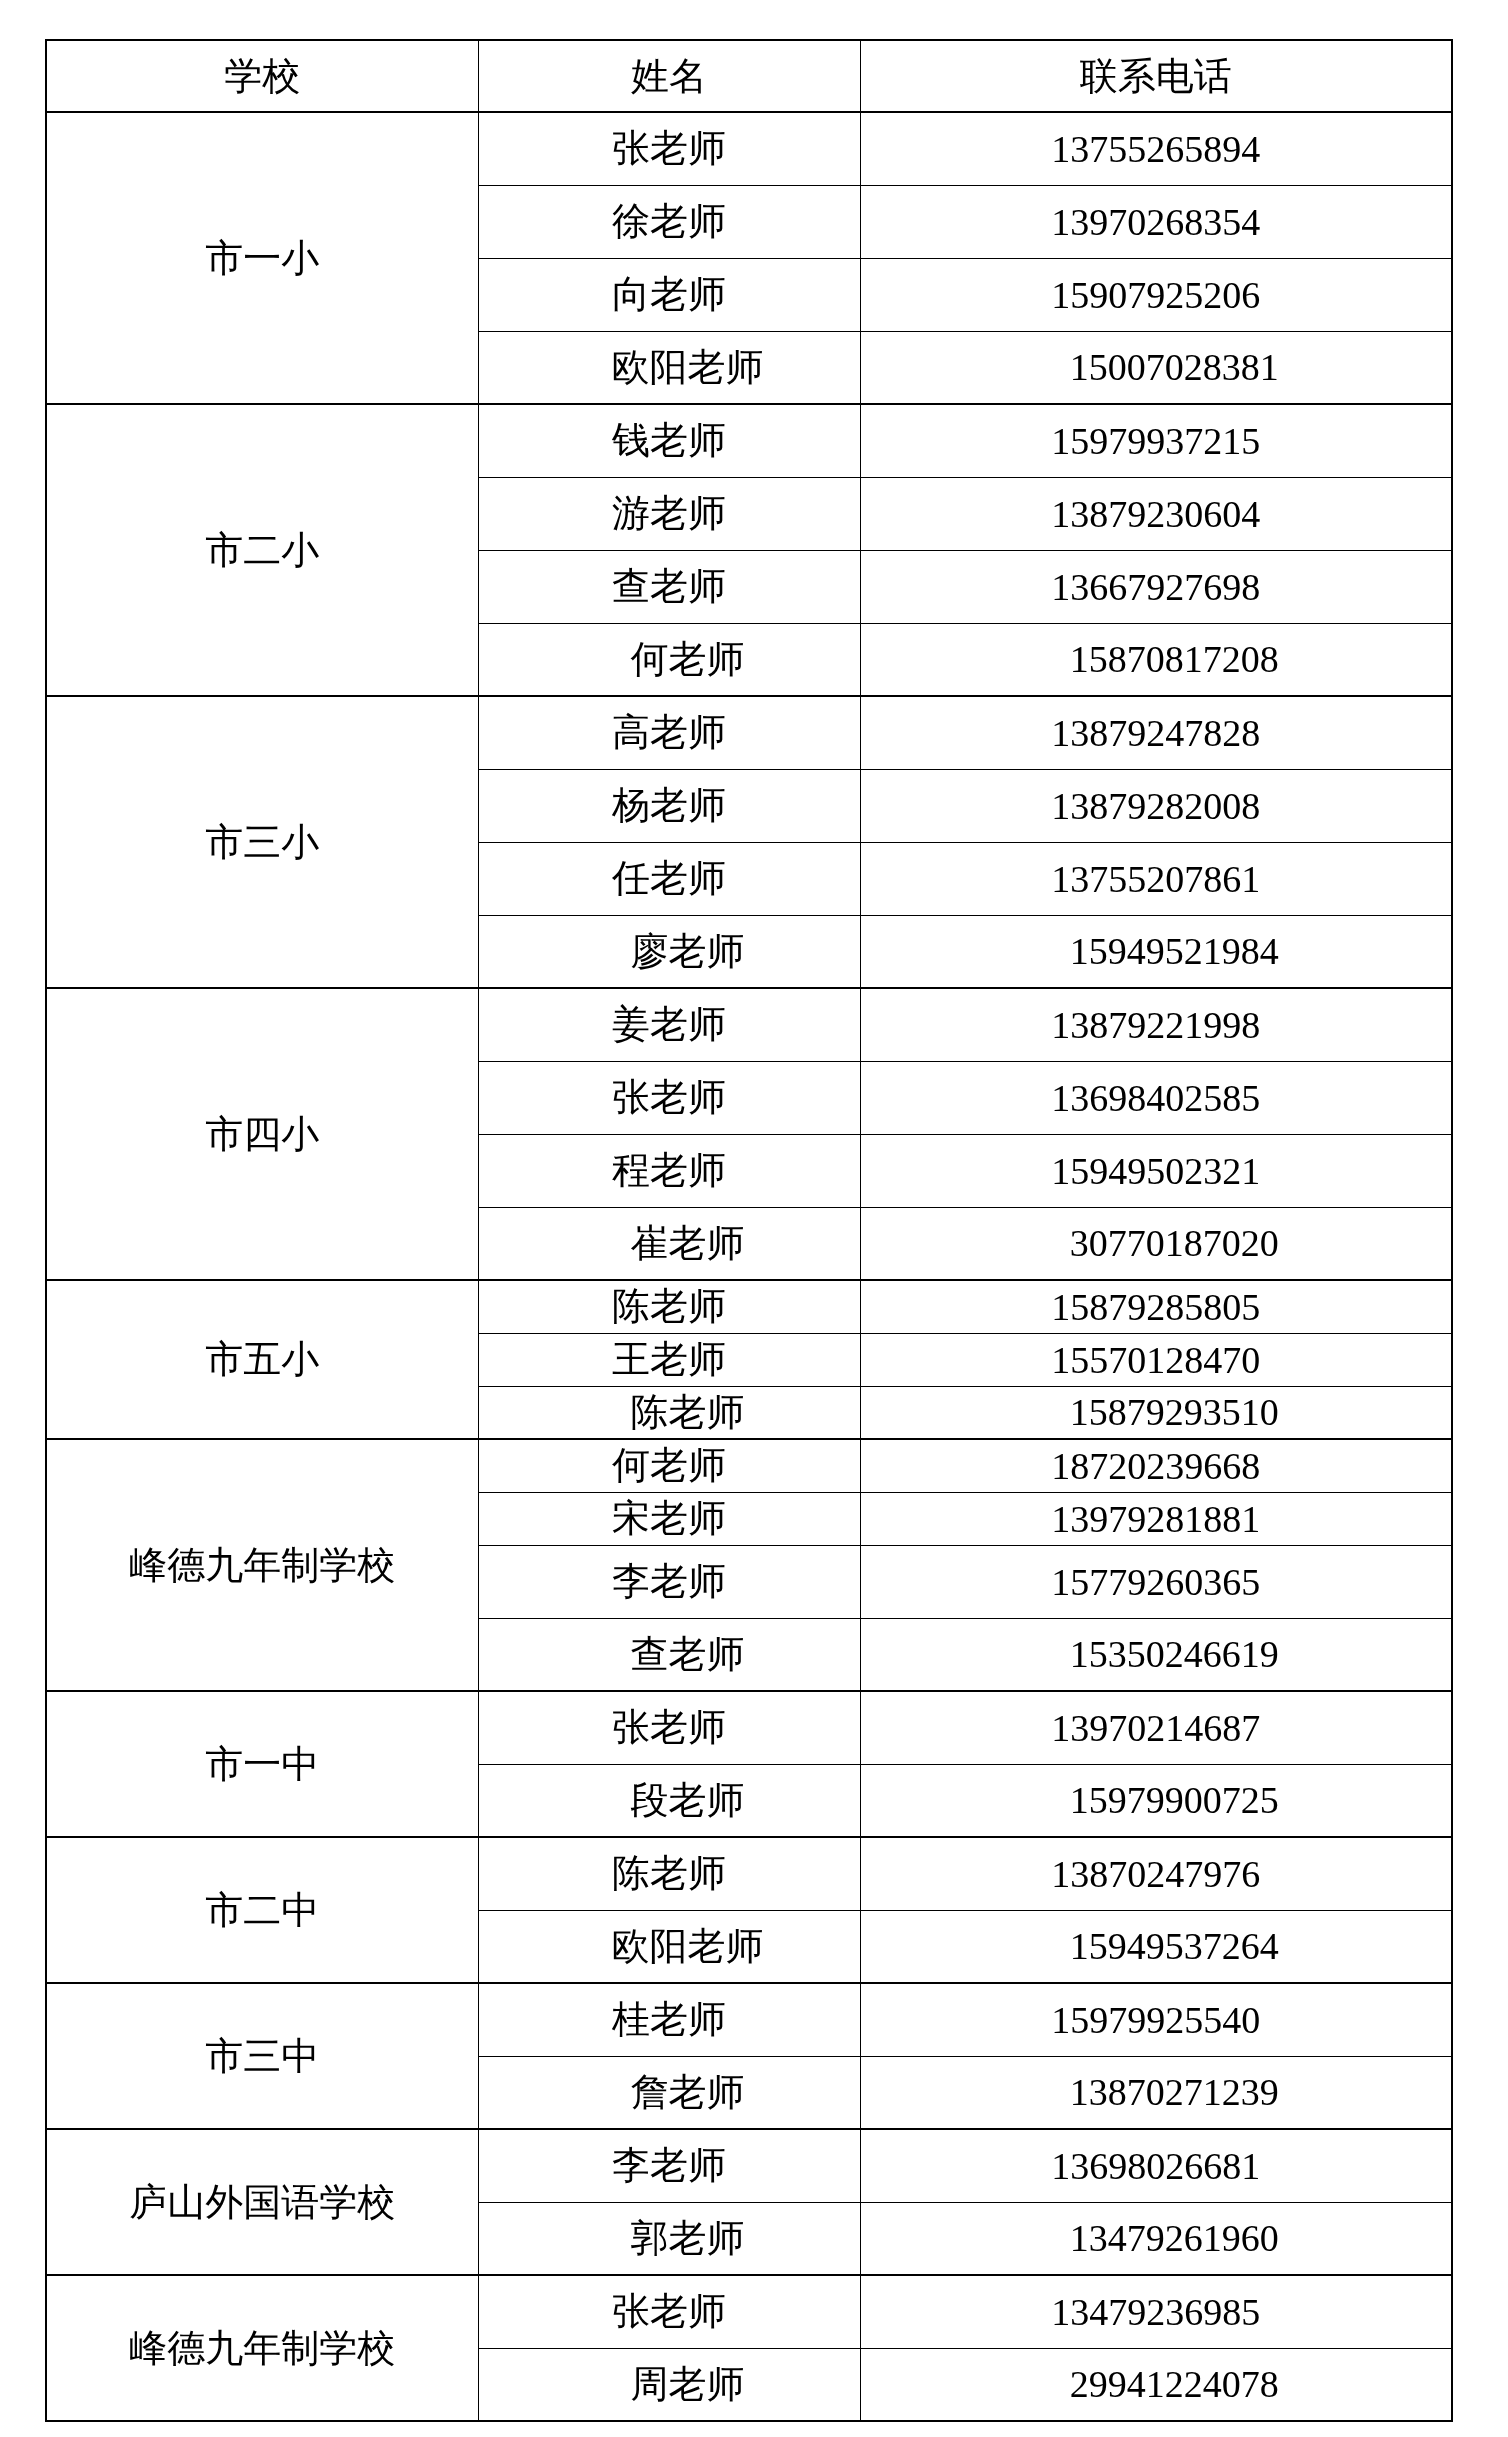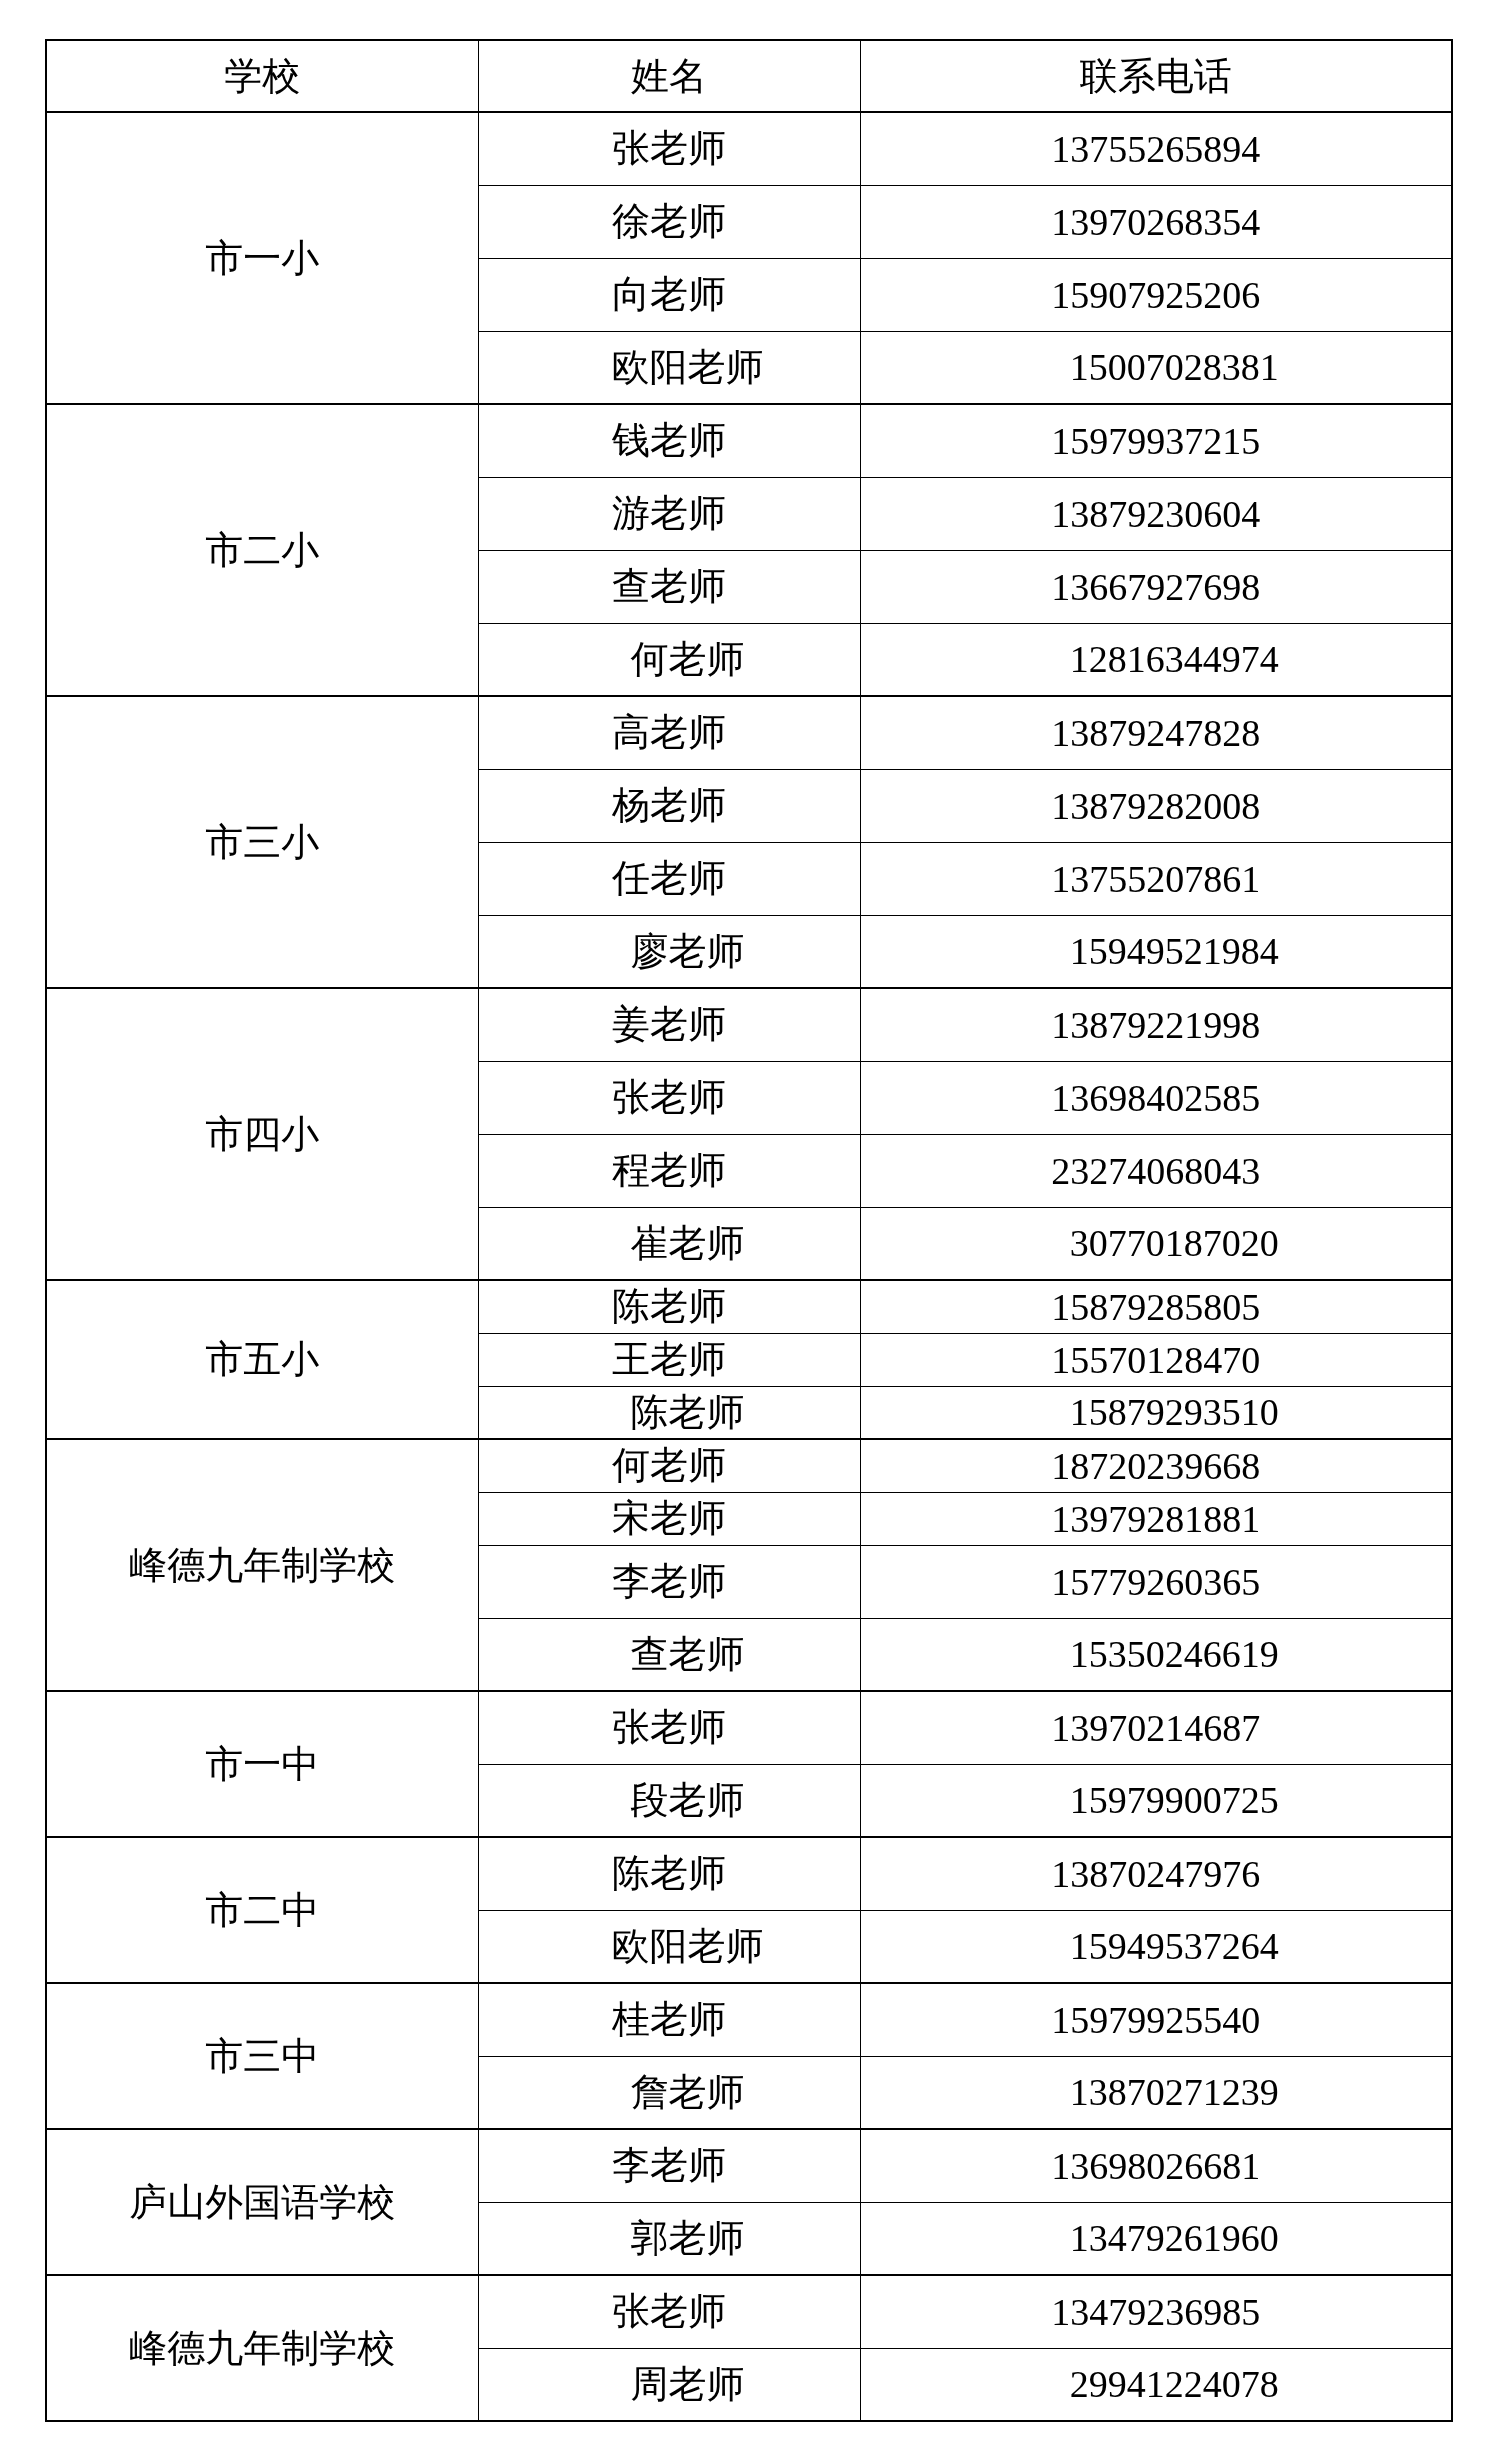--- a/index.html
+++ b/index.html
@@ -95,21 +95,21 @@
         <tr class="row-normal">
           <td class="name-cell">游老师</td>
           <td class="phone-cell">13879230604</td>
         </tr>
         <tr class="row-normal">
           <td class="name-cell">查老师</td>
           <td class="phone-cell">13667927698</td>
         </tr>
         <tr class="row-normal group-end">
           <td class="name-cell">何老师</td>
-          <td class="phone-cell">12816344974</td>
+          <td class="phone-cell">15870817208</td>
         </tr>
         <tr class="row-normal">
           <td class="school-cell" rowspan="4">市三小</td>
           <td class="name-cell">高老师</td>
           <td class="phone-cell">13879247828</td>
         </tr>
         <tr class="row-normal">
           <td class="name-cell">杨老师</td>
           <td class="phone-cell">13879282008</td>
         </tr>
@@ -125,21 +125,21 @@
           <td class="school-cell" rowspan="4">市四小</td>
           <td class="name-cell">姜老师</td>
           <td class="phone-cell">13879221998</td>
         </tr>
         <tr class="row-normal">
           <td class="name-cell">张老师</td>
           <td class="phone-cell">13698402585</td>
         </tr>
         <tr class="row-normal">
           <td class="name-cell">程老师</td>
-          <td class="phone-cell">23274068043</td>
+          <td class="phone-cell">15949502321</td>
         </tr>
         <tr class="row-normal group-end">
           <td class="name-cell">崔老师</td>
           <td class="phone-cell">30770187020</td>
         </tr>
         <tr class="row-compact">
           <td class="school-cell" rowspan="3">市五小</td>
           <td class="name-cell">陈老师</td>
           <td class="phone-cell">15879285805</td>
         </tr>

